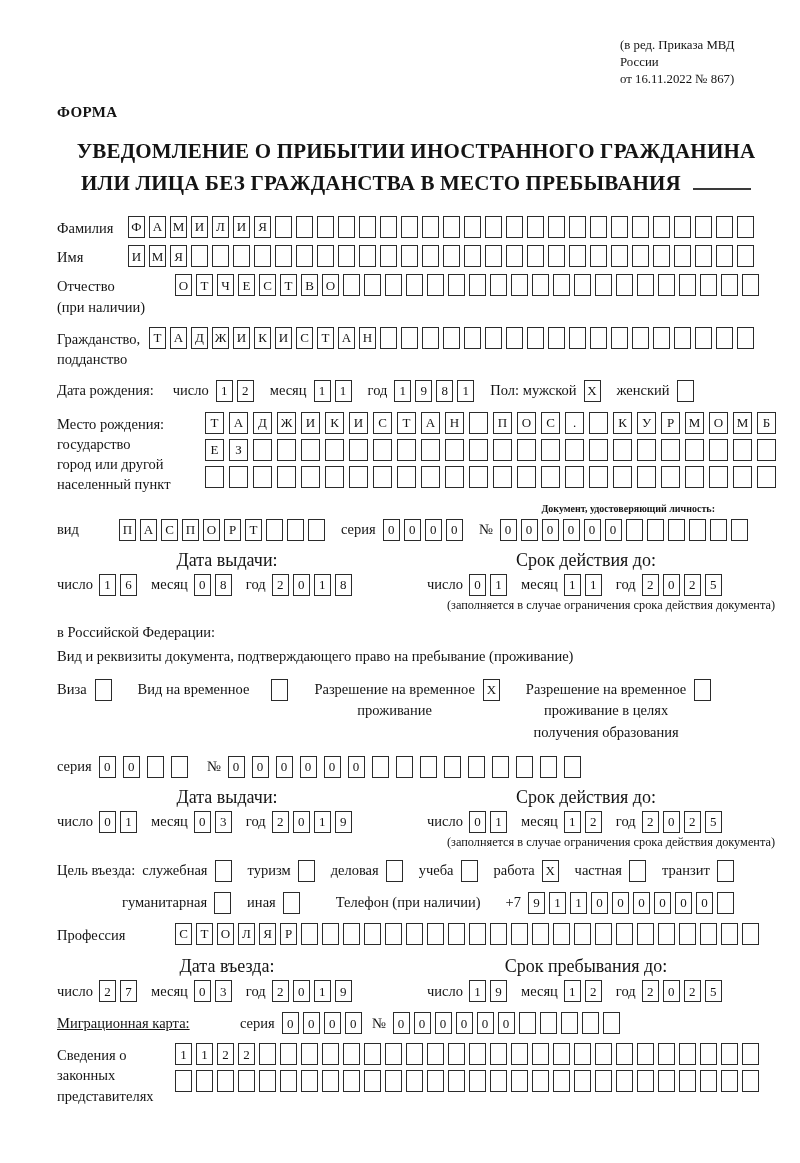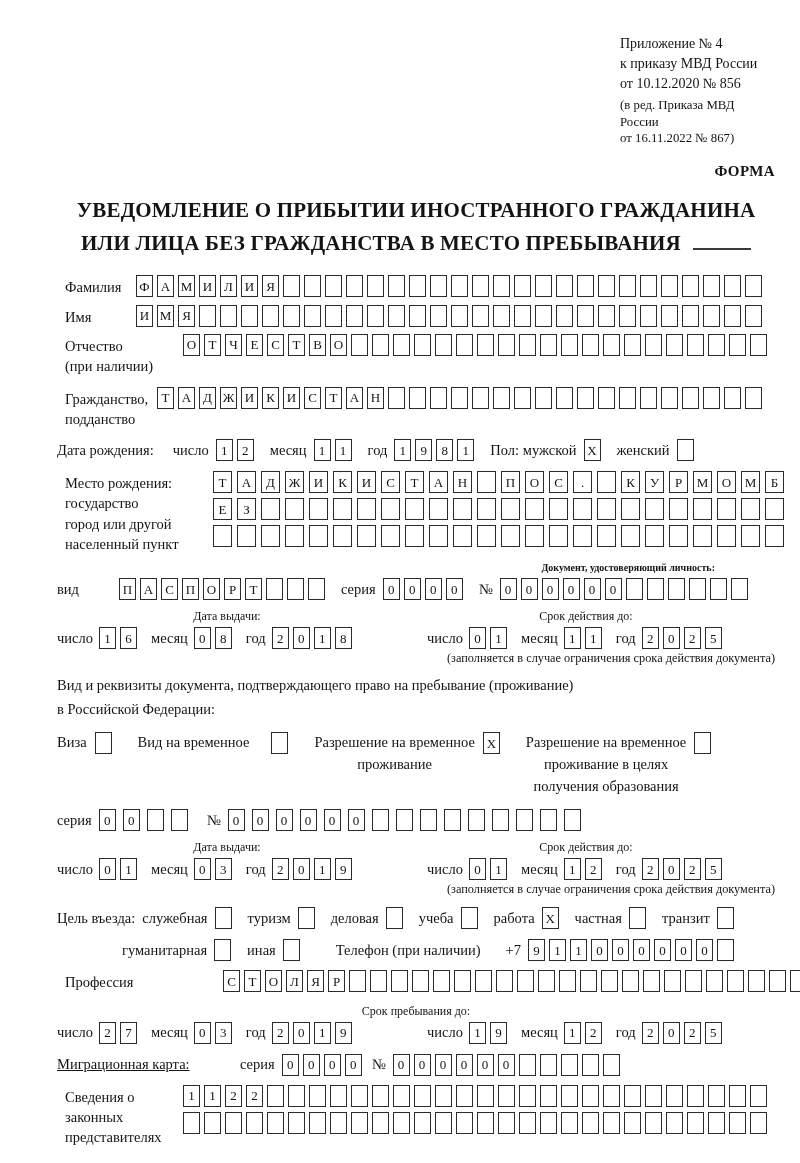--- a/index.html
+++ b/index.html
@@ -6,29 +6,29 @@
   html,body { background:#fff; }
   body {
     width:800px; height:1163px; overflow:hidden;
     font-family:"Liberation Serif","DejaVu Serif",serif;
     color:#141414;
   }
   .page { position:relative; width:800px; height:1163px; padding:34px 25px 0 57px; background:#fff; }
 
   .ref { margin-left:563px; font-size:14px; line-height:1.42; }
   .ref-note { margin-left:563px; font-size:12.8px; line-height:1.32; margin-top:3px; }
-  .forma { text-align:right; font-weight:bold; font-size:15px; margin-top:16px; letter-spacing:.4px; }
+  .forma { font-weight:bold; font-size:15px; margin-top:16px; letter-spacing:.4px; }
 
   .title { text-align:center; font-weight:bold; font-size:21px; line-height:1.55; margin-top:14px; letter-spacing:.2px; }
   .blank-line { display:inline-block; width:58px; height:2px; background:#3a3a3a; margin-left:12px; vertical-align:baseline; }
 
   .sec { font-weight:bold; font-size:14.8px; margin-top:20px; letter-spacing:.1px; }
 
   .row { display:flex; align-items:flex-start; margin-top:7px; }
-  .lbl { flex:0 0 auto; font-size:14.5px; line-height:1.4; padding-top:2px;margin-left:8px; }
+  .lbl { flex:0 0 auto; font-size:14.5px; line-height:1.4; padding-top:2px; }
   .cells { display:inline-flex; flex-wrap:nowrap; }
   .cell {
     flex:0 0 auto; width:17px; height:22px; margin-right:4px;
     border:1.6px solid #2b2b2b; display:inline-flex; align-items:center; justify-content:center;
     font-size:13px; line-height:1; background:#fff;
   }
   .cells-wide .cell { width:19px; margin-right:5px; }
   .cells-sp .cell { margin-right:7px; }
 
   .w71 { width:71px; } .w92 { width:92px; } .w118 { width:118px; } .w148 { width:148px; } .w55 { width:55px; } .w176 { width:176px; }
@@ -36,21 +36,21 @@
   .stack { display:flex; flex-direction:column; }
   .stack .cells { margin-bottom:5px; }
 
   .doc-head { text-align:right; font-weight:bold; font-size:10px; margin-top:8px; margin-right:60px; }
 
   .t { font-size:14.5px; white-space:nowrap; }
   .ig { display:flex; align-items:center; }
   .ig .t { margin-right:7px; }
   .ig .gap { margin-left:12px; }
 
-  .dates-head { display:flex; margin-top:9px; font-size:12px; }
+  .dates-head { display:flex; margin-top:9px; font-size:18px; }
   .dh-left { width:340px; text-align:center; }
   .dh-right { flex:1; text-align:center; }
   .date-row { display:flex; margin-top:3px; }
   .dgroup { display:flex; align-items:center; }
   .dg-left { width:340px; }
   .dg-right { padding-left:30px; }
   .dgroup .t { margin:0 6px 0 0; }
   .dgroup .cells { margin-right:10px; }
   .dgroup .cells:last-child { margin-right:0; }
 
@@ -66,25 +66,20 @@
 
   .pg { display:flex; align-items:center; margin-top:10px; flex-wrap:nowrap; }
   .pg .t { margin-right:7px; }
   .pg .cells { margin-right:12px; }
 </style>
 </head>
 <body>
 
 <div class="page">
 
-  <div class="ref">
-    <div>Приложение № 4</div>
-    <div>к приказу МВД России</div>
-    <div>от 10.12.2020 № 856</div>
-  </div>
   <div class="ref-note">
     <div>(в ред. Приказа МВД России</div>
     <div>от 16.11.2022 № 867)</div>
   </div>
 
   <div class="forma">ФОРМА</div>
 
   <div class="title">
     <span>УВЕДОМЛЕНИЕ О ПРИБЫТИИ ИНОСТРАННОГО ГРАЖДАНИНА</span><br>
     <span>ИЛИ ЛИЦА БЕЗ ГРАЖДАНСТВА В МЕСТО ПРЕБЫВАНИЯ</span><span class="blank-line"></span>
@@ -436,22 +431,22 @@
           <span class="cell">2</span>
           <span class="cell">0</span>
           <span class="cell">2</span>
           <span class="cell">5</span>
         </span>
     </div>
   </div>
   <div class="note">(заполняется в случае ограничения срока действия документа)</div>
 
   <div class="para">
+    <div>в Российской Федерации:</div>
     <div>Вид и реквизиты документа, подтверждающего право на пребывание (проживание)</div>
-    <div>в Российской Федерации:</div>
   </div>
 
   <div class="perm-row">
     <span class="t">Виза</span>
     <span class="cells">
         <span class="cell">&nbsp;</span>
       </span>
     <span class="t m22">Вид на временное</span>
     <span class="cells m22" style="margin-left:22px;">
         <span class="cell">&nbsp;</span>
@@ -597,21 +592,21 @@
         <span class="cell">0</span>
         <span class="cell">0</span>
         <span class="cell">0</span>
         <span class="cell">0</span>
         <span class="cell">0</span>
         <span class="cell">0</span>
         <span class="cell">&nbsp;</span>
       </span>
   </div>
 
-  <div class="row" style="margin-top:9px;gap:40px;">
+  <div class="row" style="margin-top:9px;">
     <div class="lbl w118">Профессия</div>
     <div class="cells">
         <span class="cell">С</span>
         <span class="cell">Т</span>
         <span class="cell">О</span>
         <span class="cell">Л</span>
         <span class="cell">Я</span>
         <span class="cell">Р</span>
         <span class="cell">&nbsp;</span>
         <span class="cell">&nbsp;</span>
@@ -632,20 +627,21 @@
         <span class="cell">&nbsp;</span>
         <span class="cell">&nbsp;</span>
         <span class="cell">&nbsp;</span>
         <span class="cell">&nbsp;</span>
         <span class="cell">&nbsp;</span>
         <span class="cell">&nbsp;</span>
       </div>
   </div>
 
   <div class="dates-head" style="margin-top:11px;">
+    <div class="dh-left">Дата въезда:</div>
     <div class="dh-right">Срок пребывания до:</div>
   </div>
   <div class="date-row">
     <div class="dgroup dg-left">
       <span class="t">число</span>
       <span class="cells">
           <span class="cell">2</span>
           <span class="cell">7</span>
         </span>
       <span class="t">месяц</span>

